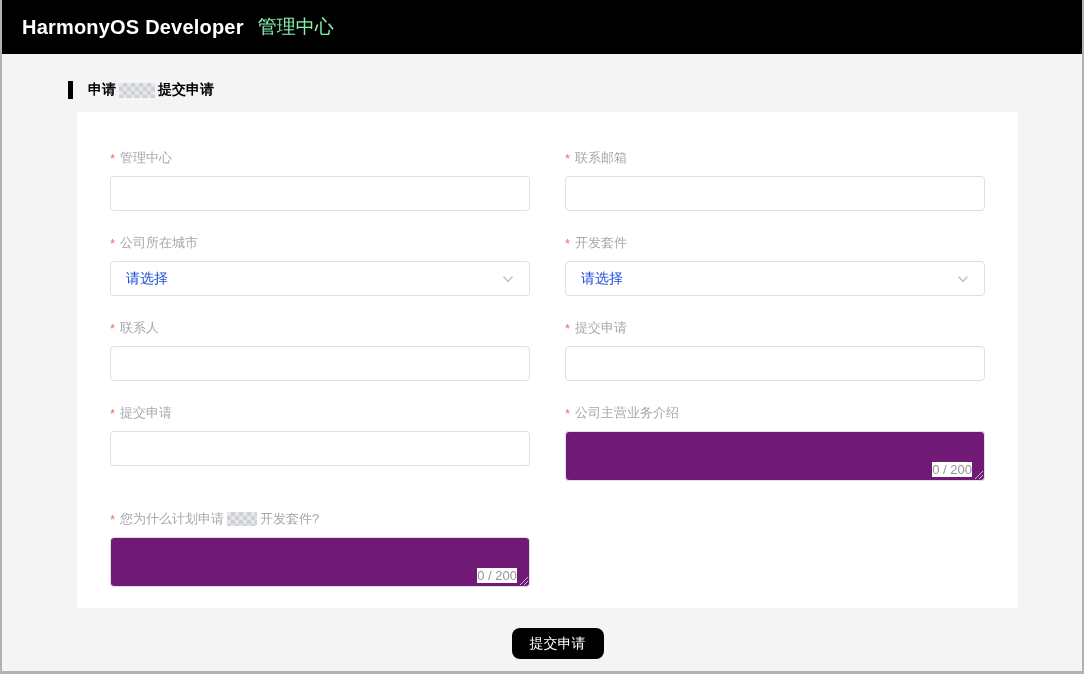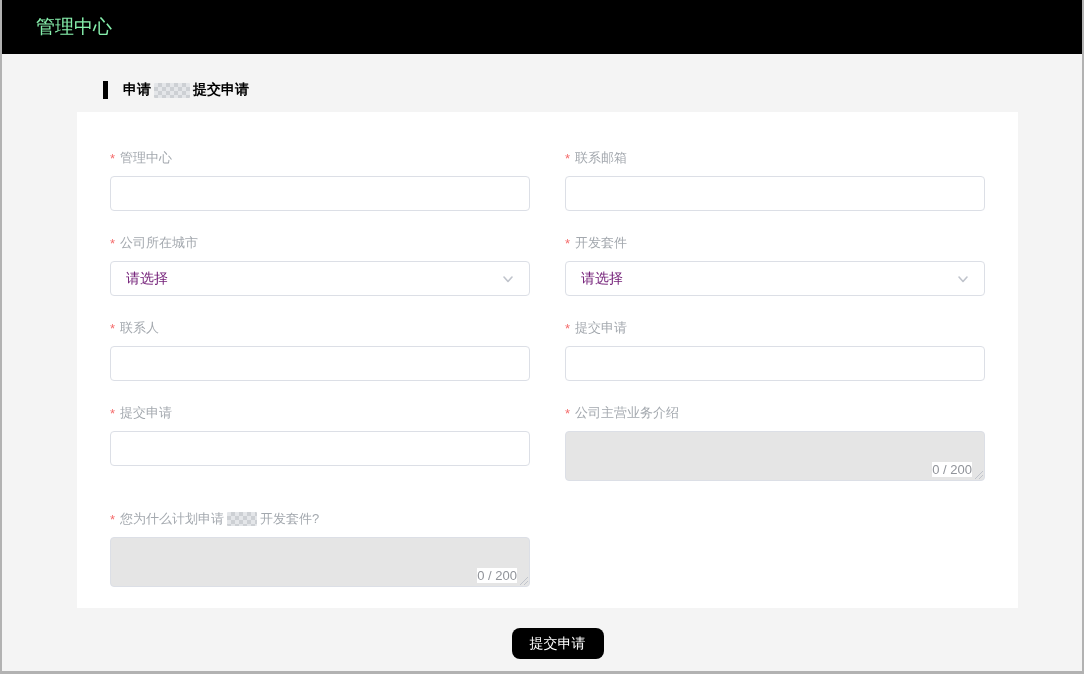--- a/index.html
+++ b/index.html
@@ -31,21 +31,21 @@
     font-weight: bold;
     letter-spacing: 0.2px;
   }
   .brand-subtitle {
     color: #86efac;
     font-size: 19px;
     margin-left: 14px;
   }
   
   .title-row {
-    margin: 27px 0 13px 101px;
+    margin: 27px 0 13px 66px;
     display: flex;
     align-items: center;
     height: 18px;
   }
   .title-bar-mark {
     width: 5px; height: 18px;
     background: #000;
     margin-right: 15px;
   }
   .page-title {
@@ -112,33 +112,33 @@
     border-radius: 4px;
     background: #fff;
     display: flex;
     align-items: center;
     justify-content: space-between;
     padding: 0 14px 0 15px;
     cursor: pointer;
   }
   .select-placeholder {
     font-size: 14px;
-    color: #701a75;
+    color: #1d4ed8;
   }
   .chevron-down {
     width: 14px; height: 14px;
     display: block;
   }
   .textarea-box {
     position: relative;
     width: 100%;
     height: 50px;
     border: 1px solid #dcdfe6;
     border-radius: 4px;
-    background: #e5e5e5;
+    background: #701a75;
   }
   .textarea-input {
     width: 100%;
     height: 100%;
     border: none;
     outline: none;
     resize: none;
     background: transparent;
     padding: 6px 10px;
     font-size: 14px;
@@ -181,20 +181,21 @@
     margin-left: 20px;
     font-family: "Liberation Sans", "DejaVu Sans", sans-serif;
   }
 </style>
 </head>
 <body>
 
 <div class="window">
 
   <div class="app-header">
+    <span class="brand">HarmonyOS Developer</span>
     <span class="brand-subtitle">管理中心</span>
   </div>
 
   <div class="title-row">
     <span class="title-bar-mark"></span>
     <span class="page-title">
       <span>申请</span>
       <span class="redacted"></span>
       <span>提交申请</span>
     </span>

